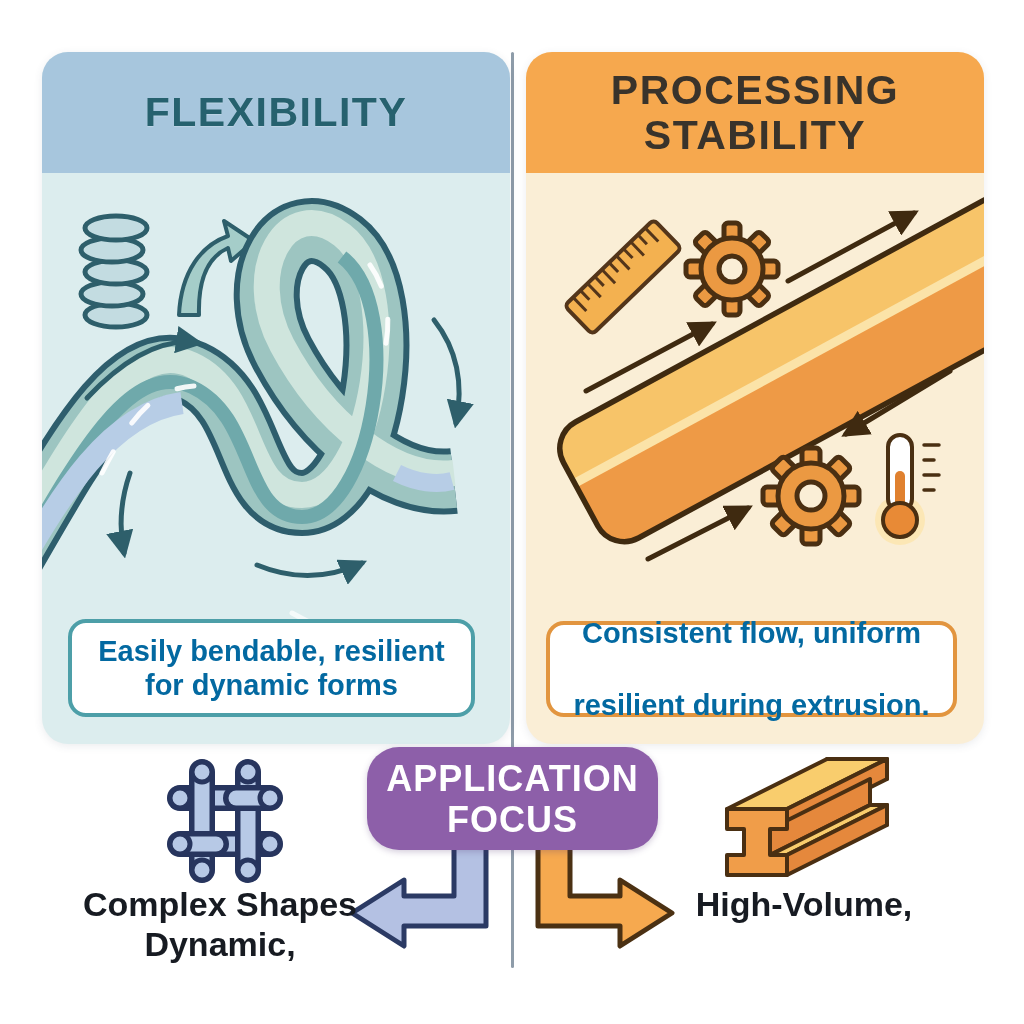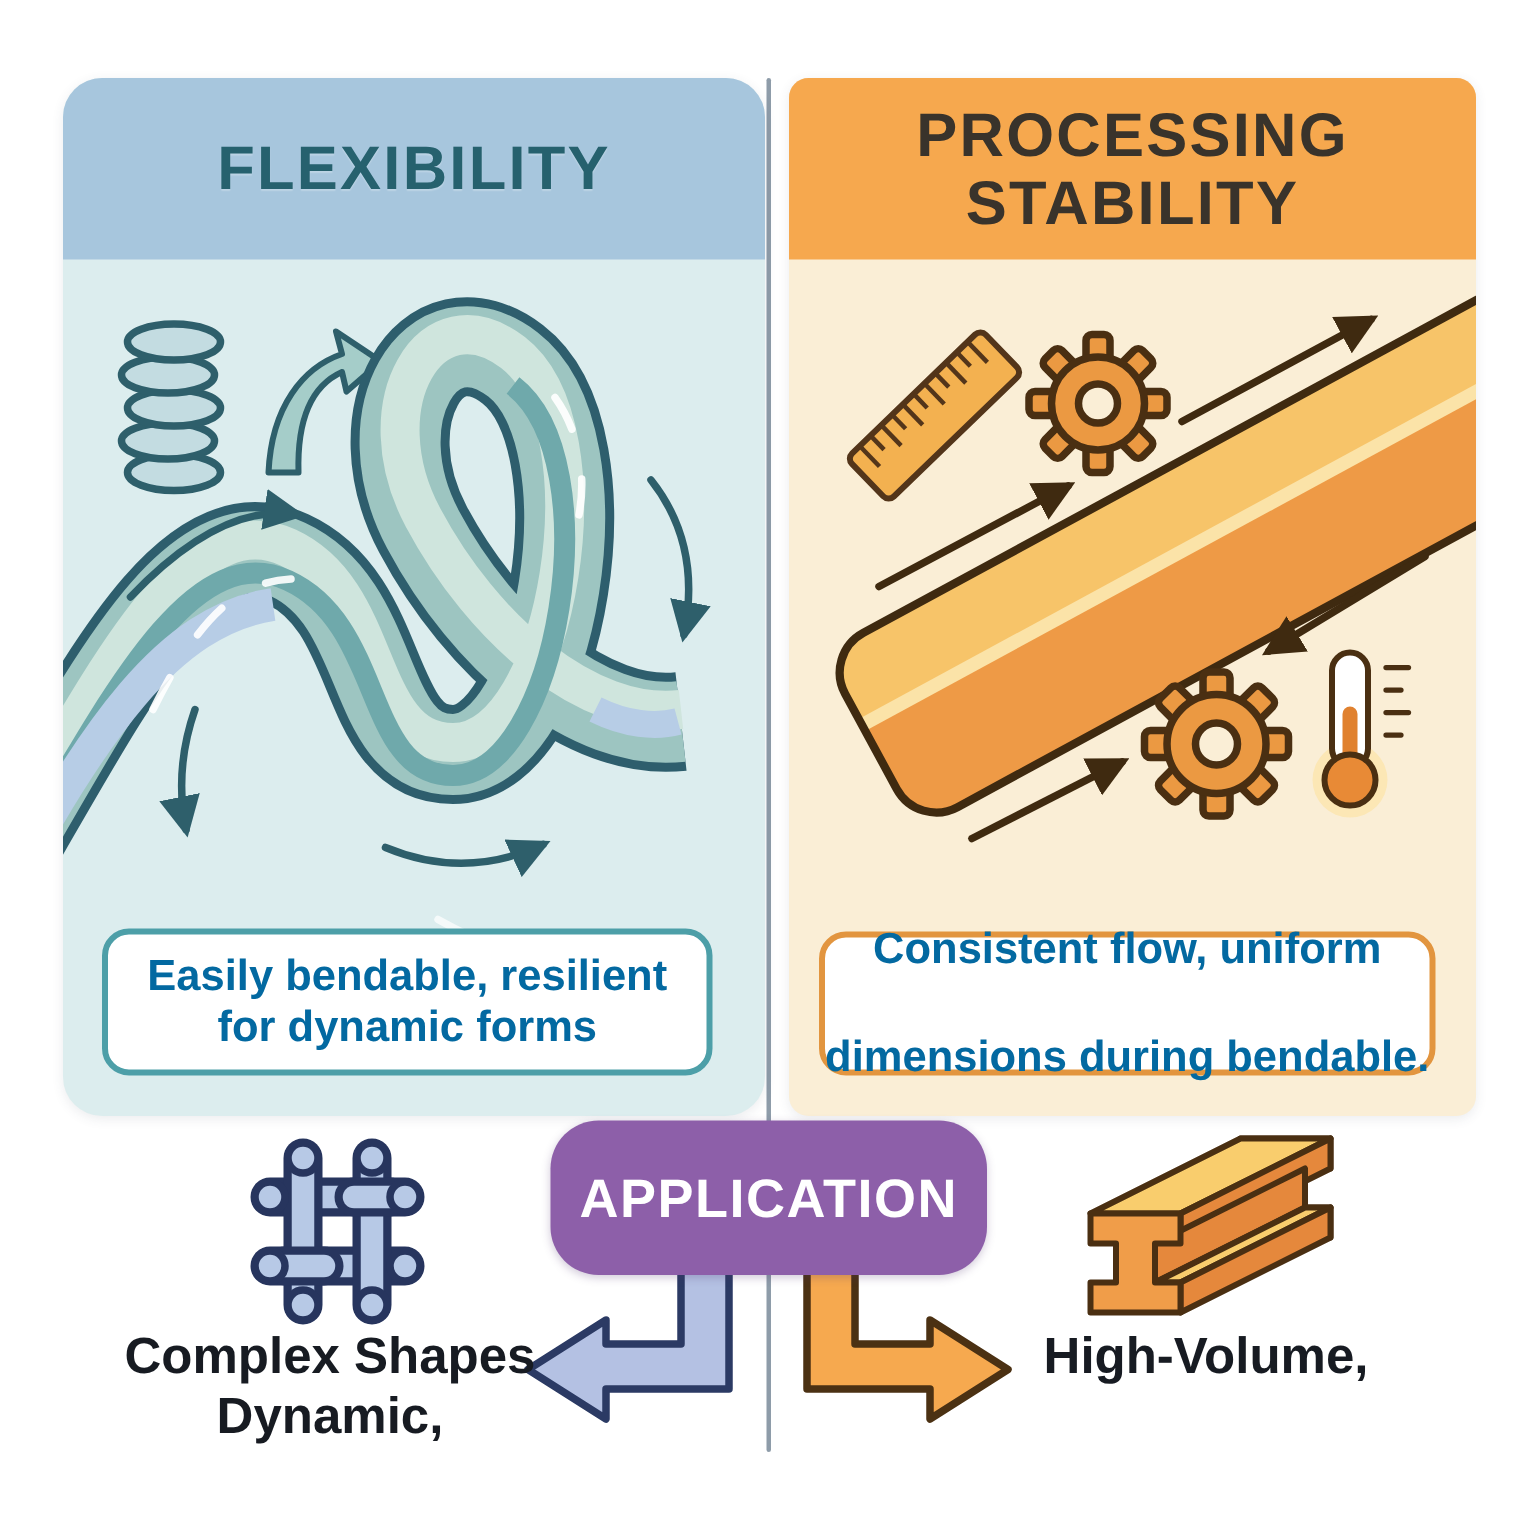--- a/index.html
+++ b/index.html
@@ -5,21 +5,21 @@
   html,body{margin:0;padding:0;background:#ffffff;}
   #stage{
     position:relative;width:1024px;height:1024px;background:#ffffff;overflow:hidden;
     font-family:"Liberation Sans","DejaVu Sans",sans-serif;
   }
   .abs{position:absolute;}
   
   .panel{position:absolute;top:52px;width:458px;height:692px;border-radius:26px;overflow:hidden;
          box-shadow:0 2px 8px rgba(60,70,90,.10);}
   #left-panel{left:42px;background:#dcedee;padding-left:10px;}
-  #right-panel{left:526px;background:#faeed6;border-radius:13px;}
+  #right-panel{left:526px;background:#faeed6;}
   .panel-header{position:absolute;left:0;top:0;width:100%;height:121px;display:flex;align-items:center;justify-content:center;text-align:center;}
   #left-panel .panel-header{background:#a7c6dd;}
   #right-panel .panel-header{background:#f6a84e;}
   .panel-title{font-weight:800;font-size:41px;line-height:45px;letter-spacing:1.5px;}
   #left-panel .panel-title{color:#26616e;text-shadow:0 1px 1px rgba(255,255,255,.25);}
   #right-panel .panel-title{color:#39332b;}
   .illustration{position:absolute;left:0;top:121px;width:458px;height:571px;}
   .caption-box{position:absolute;bottom:27px;background:#ffffff;border-radius:18px;
                display:flex;flex-direction:column;align-items:center;justify-content:center;
                font-weight:600;font-size:29px;line-height:34px;color:#0369a1;text-align:right;}
@@ -183,26 +183,27 @@
       <g fill="none" stroke="#3f2a10" stroke-width="5" stroke-linecap="round">
         <line x1="262" y1="108" x2="388" y2="40" marker-end="url(#rm)"></line>
         <line x1="60" y1="218" x2="186" y2="151" marker-end="url(#rm)"></line>
         <line x1="424" y1="198" x2="320" y2="261" marker-end="url(#rm)"></line>
         <line x1="122" y1="386" x2="222" y2="335" marker-end="url(#rm)"></line>
       </g>
     </svg>
 
     <div class="caption-box">
       <div>Consistent flow, uniform</div>
-      <div>dimensions during bendable.</div>
+      <div>resilient during extrusion.</div>
     </div>
   </div>
 
   <div id="app-focus">
     <div>APPLICATION</div>
+    <div>FOCUS</div>
   </div>
 
   <svg class="abs" style="left:330px;top:843px;" width="360" height="120" viewBox="0 0 360 120">
     <path d="M124,2 L124,53 L74,53 L74,37 L22,70 L74,103 L74,83 L156,83 L156,2 Z" fill="#b4c1e3" stroke="#2b3a64" stroke-width="5" stroke-linejoin="round"></path>
     <path d="M240,2 L240,53 L290,53 L290,37 L342,70 L290,103 L290,83 L208,83 L208,2 Z" fill="#f6a94f" stroke="#4b3113" stroke-width="5" stroke-linejoin="round"></path>
   </svg>
 
   <svg class="abs" style="left:160px;top:758px;" width="130" height="130" viewBox="0 0 130 130">
     <g fill="none" stroke-linecap="round">
       <path d="M20,40 H110" stroke="#27355e" stroke-width="26"></path>

